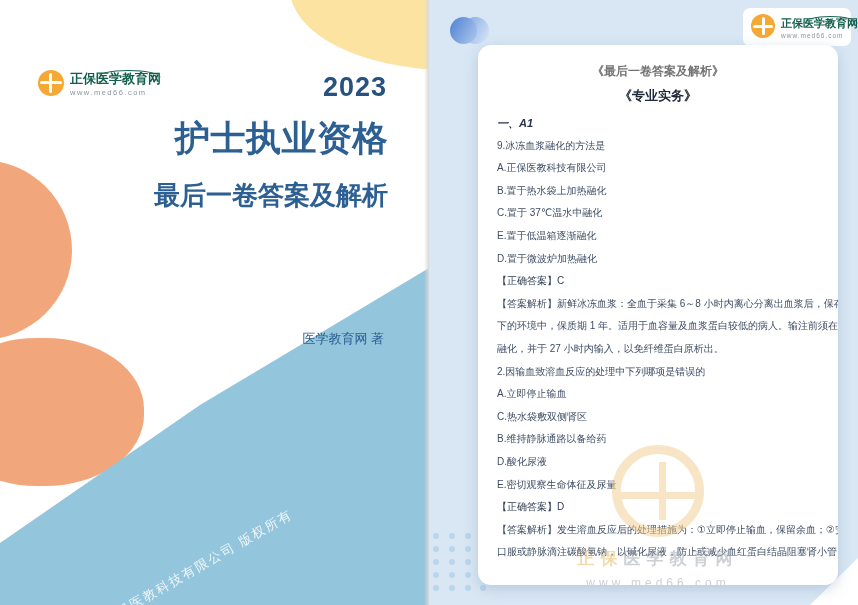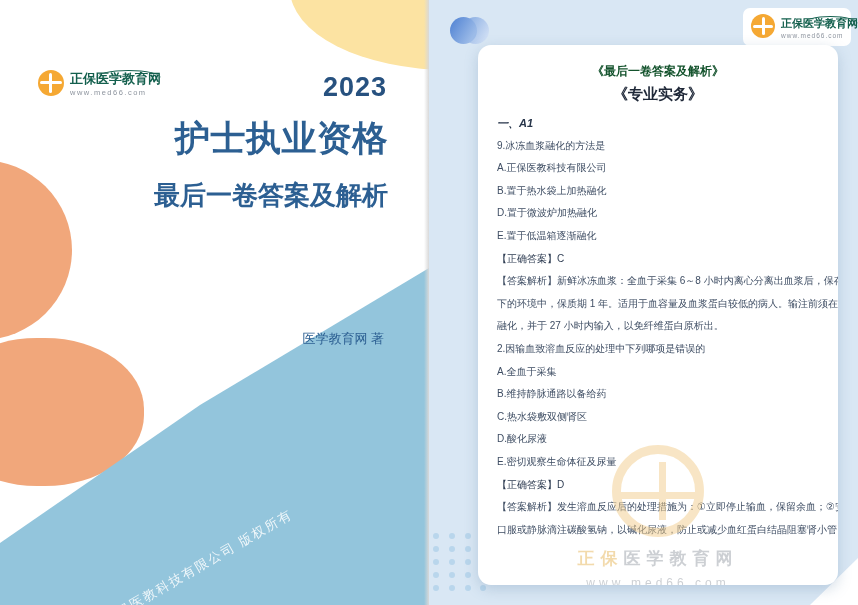--- a/index.html
+++ b/index.html
@@ -46,22 +46,22 @@
 
   .dots{position:absolute;left:4px;top:533px;width:56px;display:grid;grid-template-columns:repeat(4,1fr);grid-gap:7px;}
   .dots i{width:6px;height:6px;border-radius:50%;background:#b9d6ec;display:block;}
 
   .corner-cut{position:absolute;right:0;bottom:0;width:48px;height:47px;background:#fff;
     clip-path:polygon(100% 0,100% 100%,0 100%);}
 
   
   .page{position:absolute;left:49px;top:45px;width:360px;height:540px;background:#fff;border-radius:13px;
     box-shadow:0 4px 14px rgba(90,125,160,.28);padding:13px 19px 0 19px;overflow:hidden;z-index:3;}
-  .ph1{font-size:12px;font-weight:bold;color:#14532d;text-align:center;line-height:26px;}
-  .ph2{font-size:15px;font-weight:bold;color:#1f2838;text-align:center;line-height:24px;margin-bottom:4px;font-family:Liberation Mono, monospace;}
+  .ph1{font-size:12px;font-weight:bold;color:#737373;text-align:center;line-height:26px;}
+  .ph2{font-size:13px;font-weight:bold;color:#1f2838;text-align:center;line-height:24px;margin-bottom:4px;}
   .sec{font-size:11px;font-weight:bold;color:#27354a;line-height:22.6px;font-style:italic;}
   .ln{font-size:10px;color:#3e4d63;line-height:22.6px;white-space:nowrap;}
   .ln.b{font-weight:normal;color:#2e3c52;}
 
   
   .wm{position:absolute;left:0;right:0;top:400px;text-align:center;opacity:.5;pointer-events:none;}
   .wm-ring{width:92px;height:92px;border:9px solid #f2cd8c;border-radius:50%;margin:0 auto;position:relative;}
   .wm-ring:before{content:"";position:absolute;left:-4px;right:-4px;top:38px;height:7px;background:#f2cd8c;}
   .wm-ring:after{content:"";position:absolute;top:8px;bottom:8px;left:38px;width:7px;background:#f2cd8c;}
   .wm-text{font-size:17px;font-weight:bold;letter-spacing:6px;margin-top:10px;}
@@ -141,30 +141,31 @@
         <div class="wm-url">www.med66.com</div>
       </div>
 
       <div class="ph1">《最后一卷答案及解析》</div>
       <div class="ph2">《专业实务》</div>
       <div class="sec">一、A1</div>
 
       <div class="ln">9.冰冻血浆融化的方法是</div>
       <div class="ln">A.正保医教科技有限公司</div>
       <div class="ln">B.置于热水袋上加热融化</div>
+      <div class="ln">C.置于 37℃温水中融化</div>
+      <div class="ln">E.置于低温箱逐渐融化</div>
       <div class="ln">D.置于微波炉加热融化</div>
-      <div class="ln">E.置于低温箱逐渐融化</div>
       <div class="ln b">【正确答案】C</div>
       <div class="ln">【答案解析】新鲜冰冻血浆：全血于采集 6～8 小时内离心分离出血浆后，保存在-18℃以</div>
       <div class="ln">下的环境中，保质期 1 年。适用于血容量及血浆蛋白较低的病人。输注前须在 37℃水浴中</div>
       <div class="ln">融化，并于 27 小时内输入，以免纤维蛋白原析出。</div>
       <div class="ln">2.因输血致溶血反应的处理中下列哪项是错误的</div>
-      <div class="ln">A.全血于采集</div>
+      <div class="ln">A.立即停止输血</div>
+      <div class="ln">C.热水袋敷双侧肾区</div>
       <div class="ln">B.维持静脉通路以备给药</div>
-      <div class="ln">C.热水袋敷双侧肾区</div>
       <div class="ln">D.酸化尿液</div>
       <div class="ln">E.密切观察生命体征及尿量</div>
       <div class="ln b">【正确答案】D</div>
       <div class="ln">【答案解析】发生溶血反应后的处理措施为：①立即停止输血，保留余血；②安慰病人；③</div>
       <div class="ln">口服或静脉滴注碳酸氢钠，以碱化尿液，防止或减少血红蛋白结晶阻塞肾小管；④双侧腰部</div>
     </div>
 
     <div class="corner-cut"></div>
   </div>
 </div>

